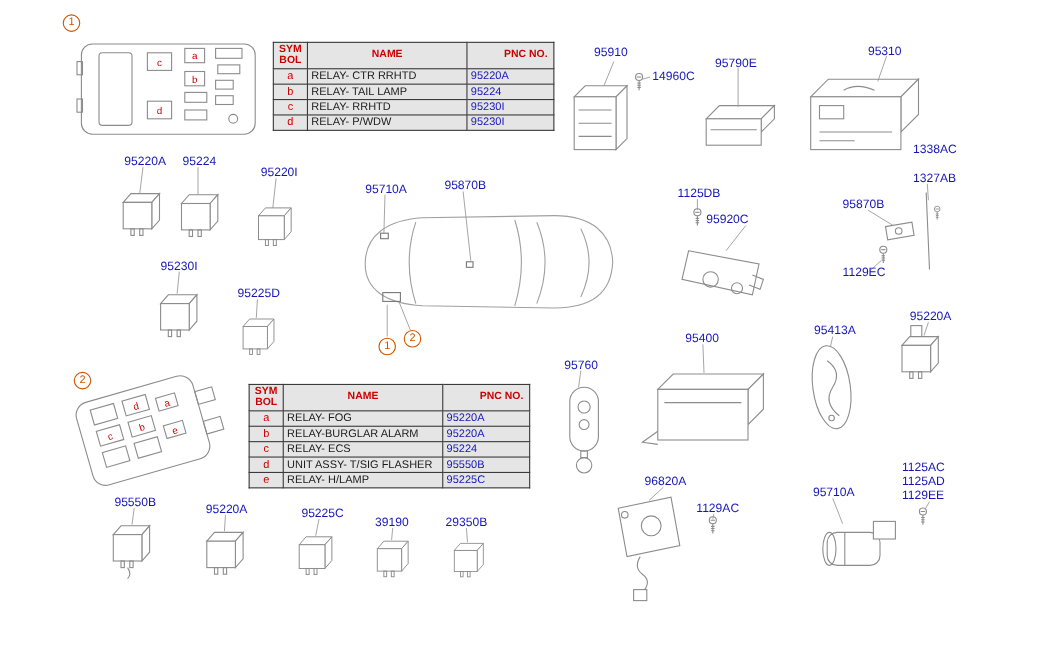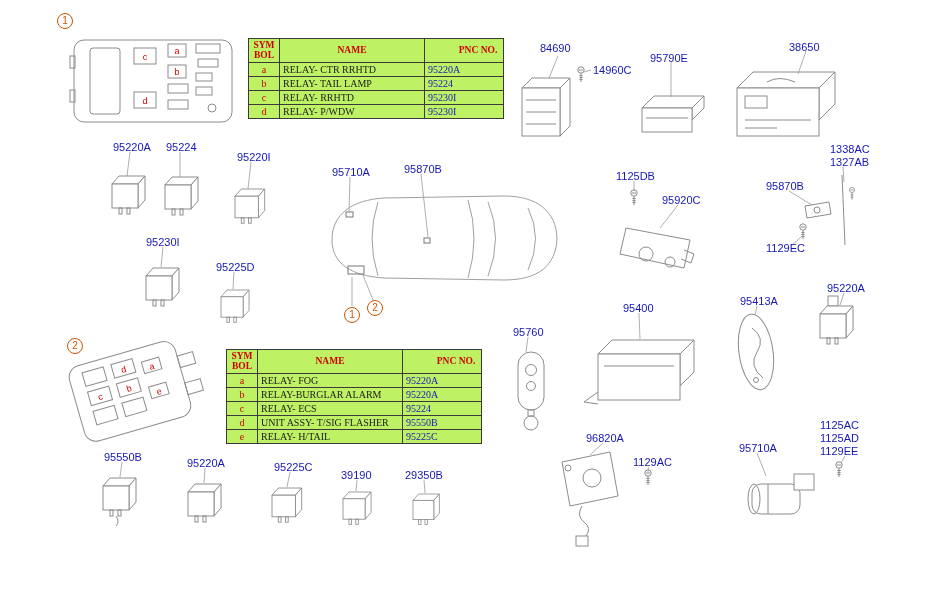--- a/index.html
+++ b/index.html
@@ -2,21 +2,21 @@
 <html><head>
 <meta charset="utf-8">
 <style>
   html,body{margin:0;padding:0;background:#fff;}
   .stage{position:relative;width:949px;height:605px;background:#ffffff;
          font-family:"Liberation Sans",sans-serif;overflow:hidden;}
   svg.art{position:absolute;left:0;top:0;}
   .lbl{position:absolute;font-size:11px;color:#1616b6;white-space:nowrap;}
   .callout{position:absolute;width:14px;height:14px;line-height:14px;border:1px solid #cc5500;
            border-radius:50%;color:#cc5500;font-size:10px;text-align:center;background:#fff;}
-  table.sym-table{position:absolute;border-collapse:collapse;font-size:10px;line-height:1.1;background:#bef264;font-family:Liberation Serif, serif;}
+  table.sym-table{position:absolute;border-collapse:collapse;font-size:10px;line-height:1.1;background:#e5e5e5;}
   .sym-table th,.sym-table td{border:1px solid #3a3a3a;padding:0 3px;height:13px;}
   .sym-table th{color:#cc0000;font-weight:bold;text-align:center;font-size:9.5px;padding:1px 2px;}
   .sym-table th.hsym{width:26px;}
   .sym-table th.hname{width:140px;}
   .sym-table th.hpnc{width:46px;padding-left:30px;}
   .sym-table td.sym{color:#cc0000;text-align:center;}
   .sym-table td.name{color:#1a1a1a;white-space:nowrap;}
   .sym-table td.pnc{color:#1616b6;white-space:nowrap;}
   .boxletter{font-family:"Liberation Sans",sans-serif;font-size:9px;fill:#cc0000;}
 </style>
@@ -295,38 +295,38 @@
         <td class="name">RELAY- ECS</td>
         <td class="pnc">95224</td>
       </tr>
       <tr>
         <td class="sym">d</td>
         <td class="name">UNIT ASSY- T/SIG FLASHER</td>
         <td class="pnc">95550B</td>
       </tr>
       <tr>
         <td class="sym">e</td>
-        <td class="name">RELAY- H/TAIL</td>
+        <td class="name">RELAY- H/LAMP</td>
         <td class="pnc">95225C</td>
       </tr>
     </tbody>
   </table>
 
-  <div class="lbl" style="left:540px;top:42px">84690</div>
+  <div class="lbl" style="left:540px;top:42px">95910</div>
   <div class="lbl" style="left:593px;top:64px">14960C</div>
   <div class="lbl" style="left:650px;top:52px">95790E</div>
-  <div class="lbl" style="left:789px;top:41px">38650</div>
+  <div class="lbl" style="left:789px;top:41px">95310</div>
   <div class="lbl" style="left:113px;top:141px">95220A</div>
   <div class="lbl" style="left:166px;top:141px">95224</div>
   <div class="lbl" style="left:237px;top:151px">95220I</div>
   <div class="lbl" style="left:332px;top:166px">95710A</div>
   <div class="lbl" style="left:404px;top:163px">95870B</div>
   <div class="lbl" style="left:616px;top:170px">1125DB</div>
-  <div class="lbl" style="left:662px;top:194px">95920C</div>
-  <div class="lbl" style="left:830px;top:143px">1338AC</div>
+  <div class="lbl" style="left:642px;top:194px">95920C</div>
+  <div class="lbl" style="left:830px;top:130px">1338AC</div>
   <div class="lbl" style="left:830px;top:156px">1327AB</div>
   <div class="lbl" style="left:766px;top:180px">95870B</div>
   <div class="lbl" style="left:766px;top:242px">1129EC</div>
   <div class="lbl" style="left:146px;top:236px">95230I</div>
   <div class="lbl" style="left:216px;top:261px">95225D</div>
   <div class="lbl" style="left:623px;top:302px">95400</div>
   <div class="lbl" style="left:740px;top:295px">95413A</div>
   <div class="lbl" style="left:827px;top:282px">95220A</div>
   <div class="lbl" style="left:513px;top:326px">95760</div>
   <div class="lbl" style="left:104px;top:451px">95550B</div>

